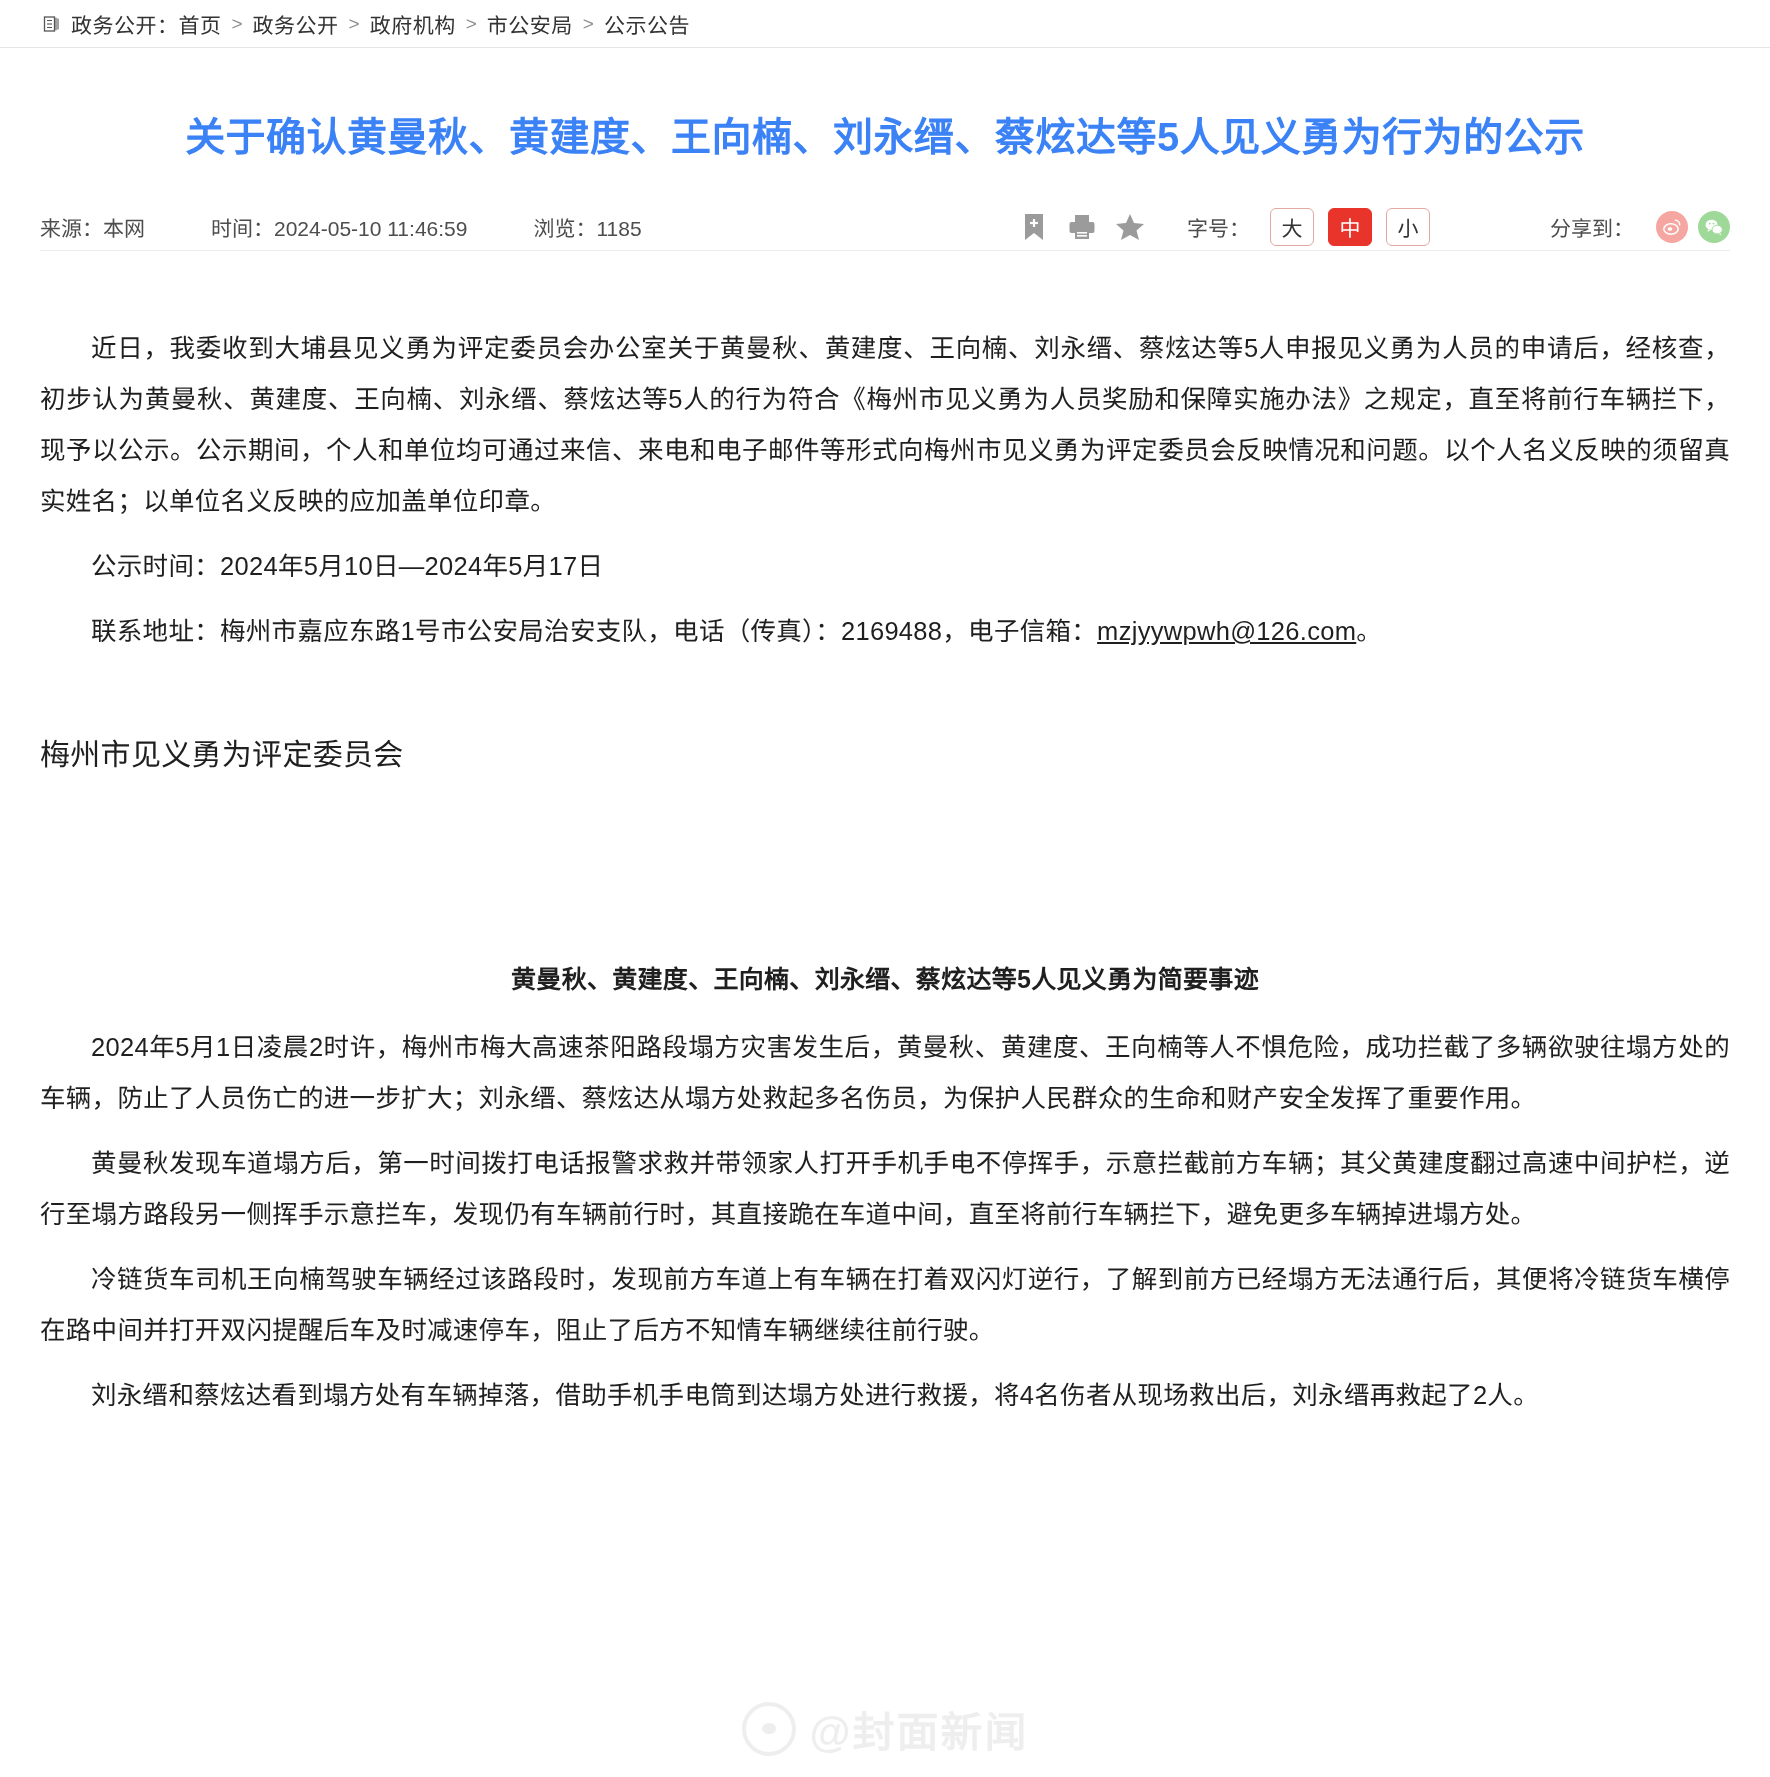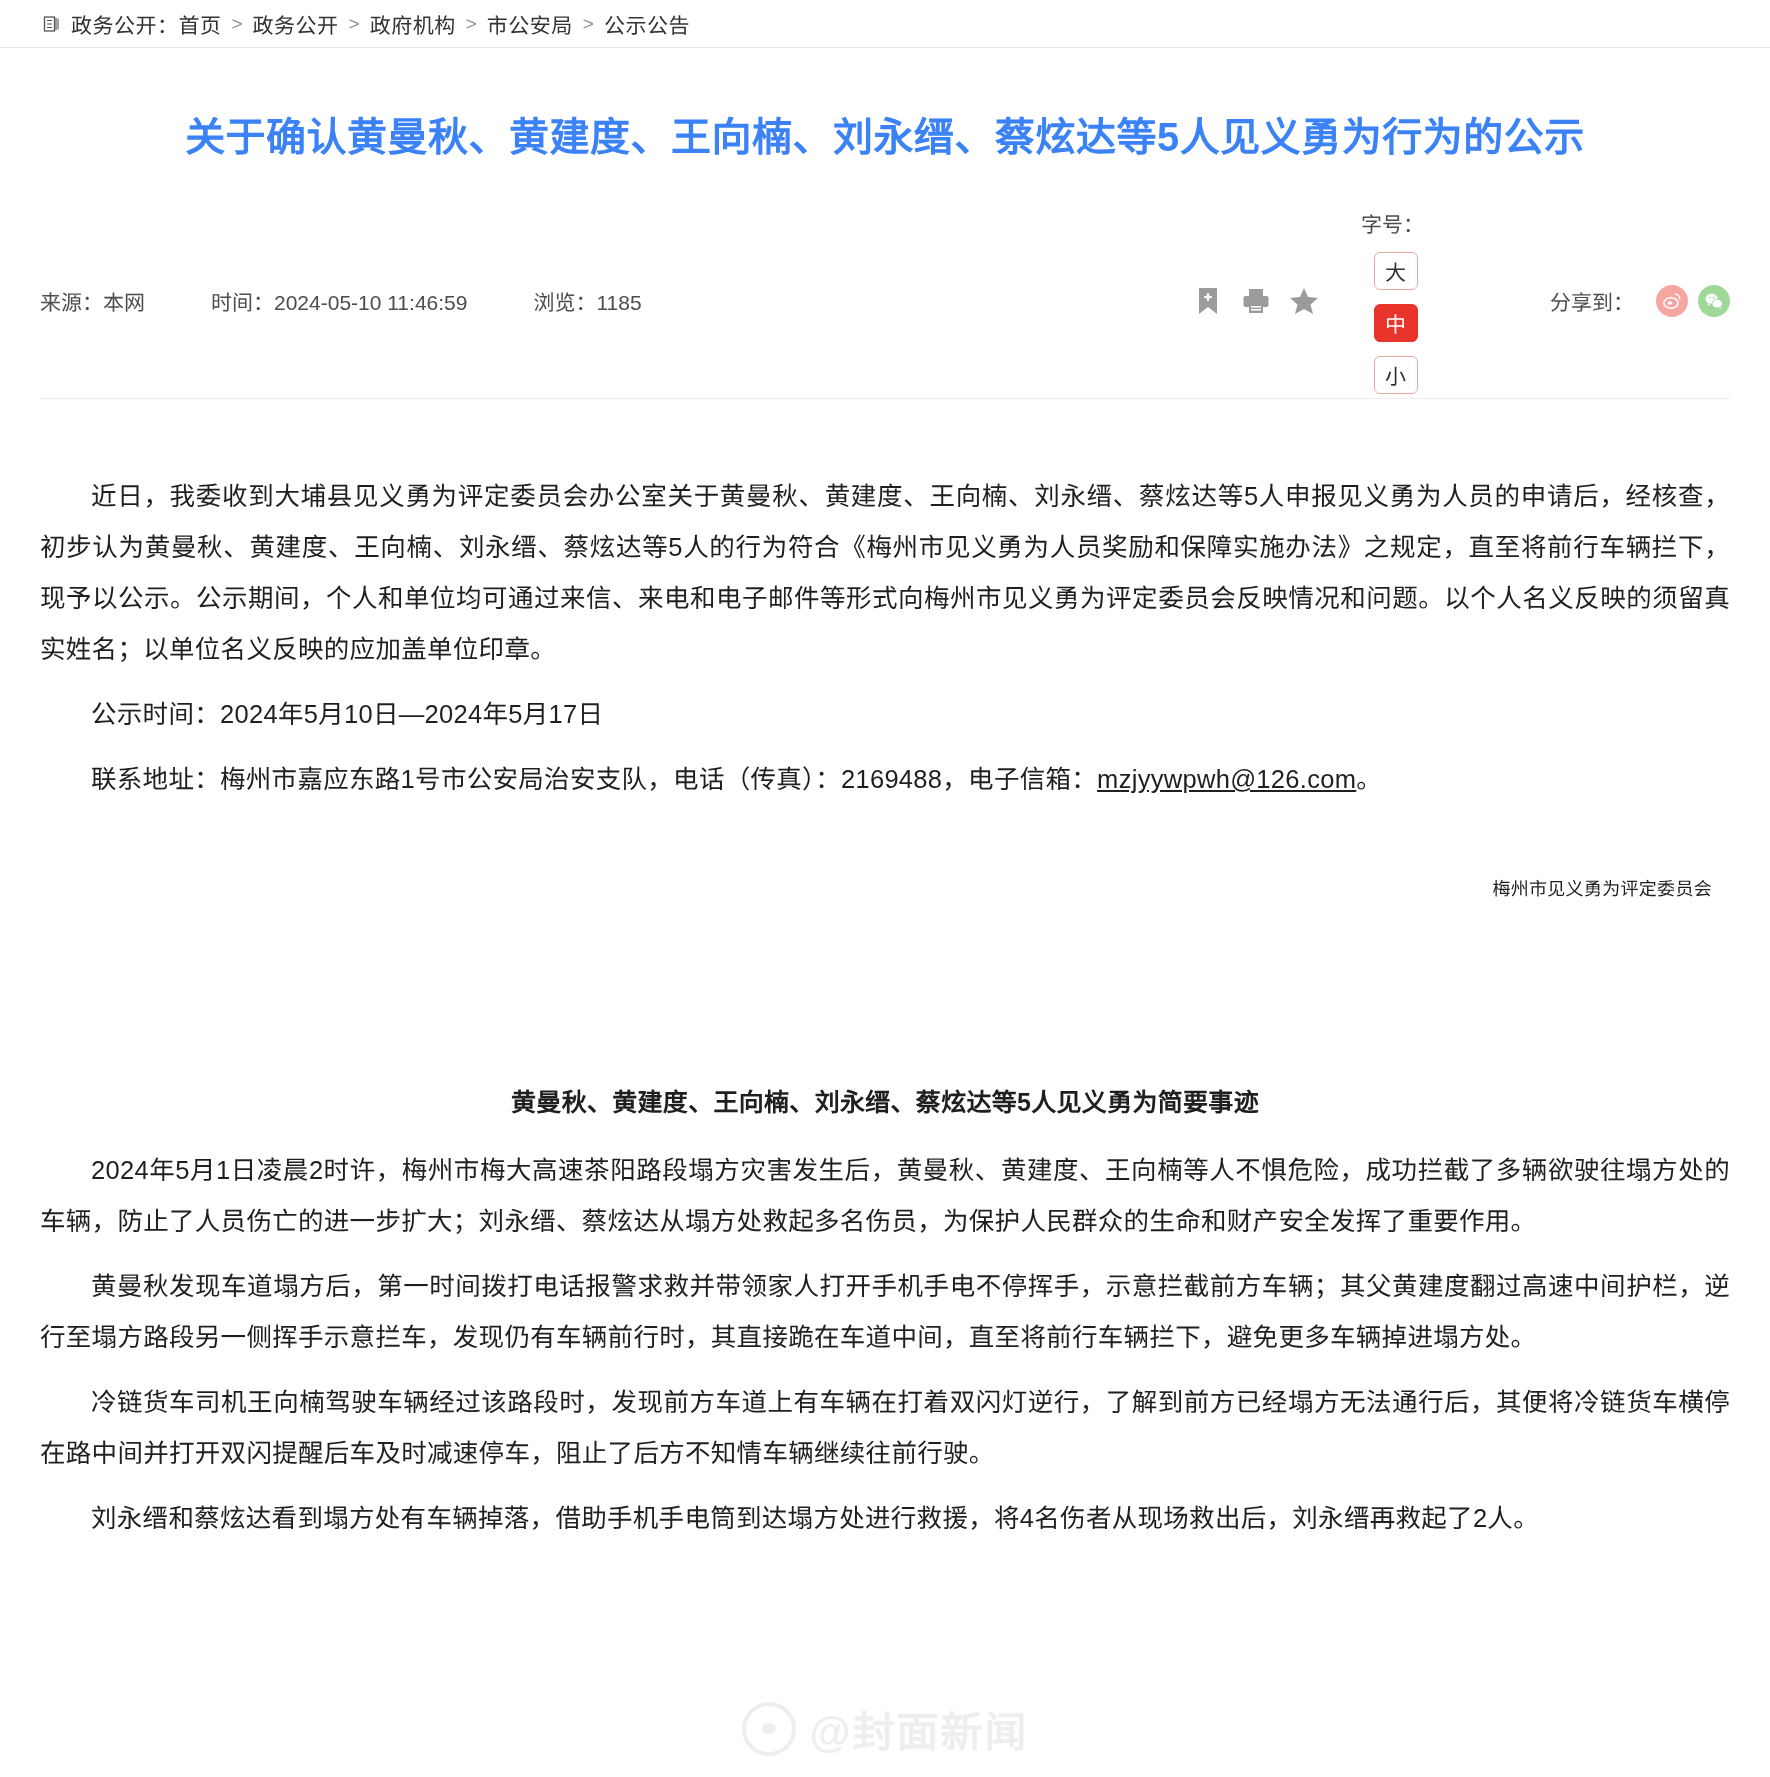--- a/index.html
+++ b/index.html
@@ -71,21 +71,21 @@
   .meta-item { margin-right: 66px; white-space: nowrap; }
   .meta-spacer { flex: 1; }
 
   .meta-icons { display: flex; align-items: center; gap: 18px; margin-right: 42px; }
   .mi {
     width: 30px; height: 30px;
     display: inline-flex; align-items: center; justify-content: center;
     color: #9b9b9b;
   }
 
-  .fontsize-group { display: flex; align-items: center; gap: 14px; flex-direction: column; }
+  .fontsize-group { display: flex; align-items: center; gap: 14px; }
   .fs-label { font-size: 21px; color: #4d4d4d; margin-right: 6px; white-space: nowrap;}
   .fs-btn {
     width: 44px; height: 38px;
     border: 1px solid #e2a9a2;
     border-radius: 6px;
     background: #ffffff;
     color: #333333;
     font-size: 21px;
     display: inline-flex;
     align-items: center;
@@ -130,23 +130,22 @@
     text-indent: 2em;
   }
   .article p.noindent { text-indent: 2em; }
   .mail-link {
     color: #1f1f1f;
     text-decoration: underline;
   }
 
   .sign-block {
     margin-top: 66px;
-    text-align: right;
     padding-right: 18px;
-    font-size: 18px;
+    font-size: 30px;
     line-height: 2.1;
     color: #1f1f1f;
   }
 
   .gap-block { height: 168px; }
 
   .deeds-title {
     text-align: center;
     font-size: 25px;
     font-weight: bold;

